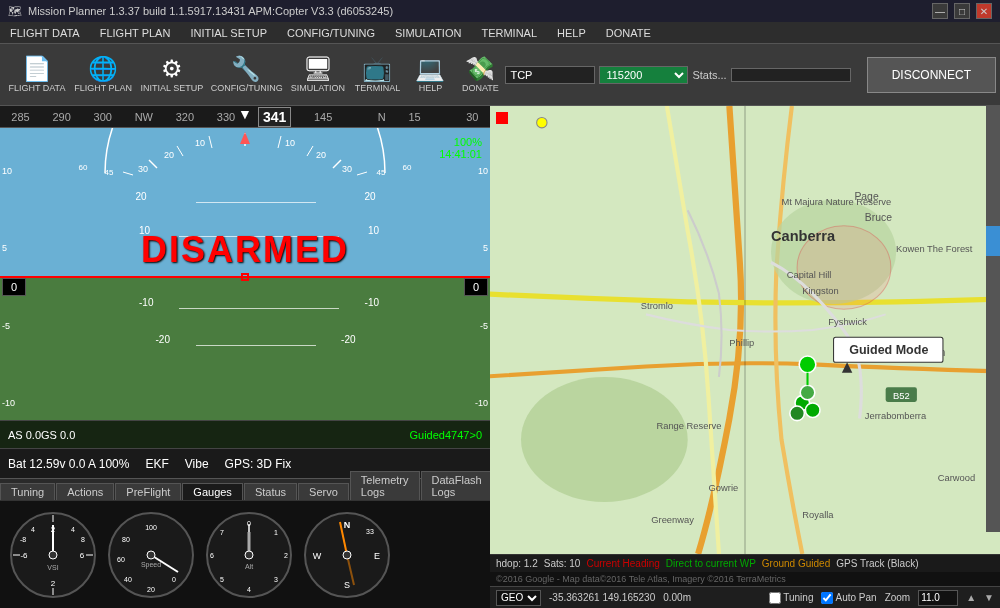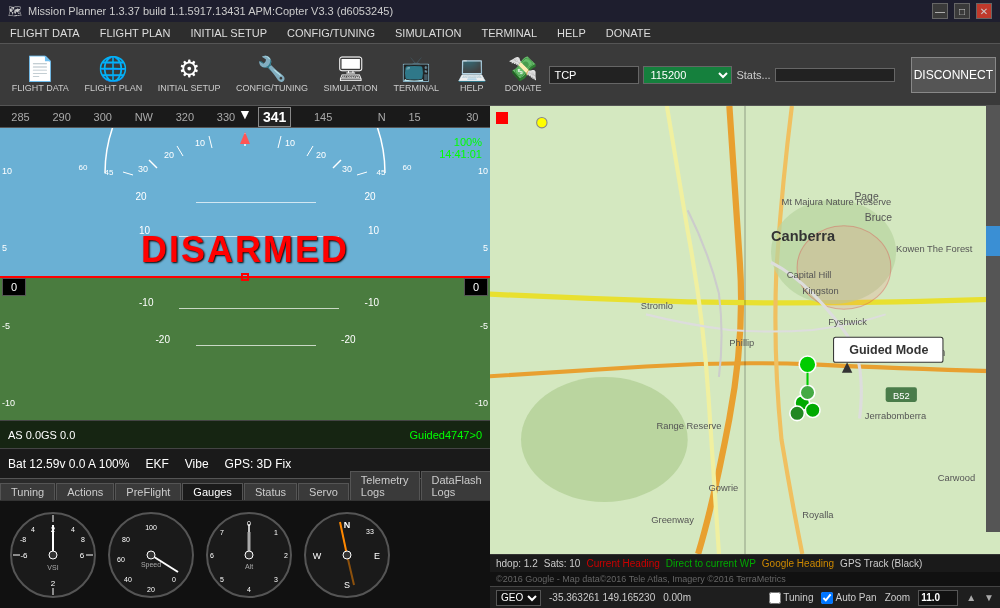--- a/index.html
+++ b/index.html
@@ -30,21 +30,21 @@
     .toolbar-group { display: flex; flex-direction: column; align-items: center; justify-content: center; padding: 2px 8px; cursor: pointer; min-width: 50px; }
     .toolbar-icon { font-size: 24px; line-height: 1; }
     .toolbar-label { font-size: 9px; color: #ccc; margin-top: 2px; text-align: center; white-space: nowrap; }
     .toolbar-right { margin-left: auto; display: flex; align-items: center; gap: 8px; }
     .toolbar-control { display: flex; flex-direction: row; gap: 4px; }
     .toolbar-row { display: flex; align-items: center; gap: 4px; }
     .tcp-input { background: #222; border: 1px solid #666; color: #fff; padding: 1px 4px; font-size: 11px; width: 90px; height: 18px; }
     .baud-select { background: #15803d; border: 1px solid #666; color: #fff; padding: 1px 2px; font-size: 11px; width: 89px; height: 18px; }
     .stats-label { font-size: 11px; color: #ccc; text-align: center; }
     .stats-bar { background: #222; border: 1px solid #666; width: 120px; height: 14px; }
-    .disconnect-btn { background: #555; border: 1px solid #888; color: #fff; padding: 4px 2px; font-size: 12px; cursor: pointer; height: 36px; margin-left: 8px; }
+    .disconnect-btn { background: #555; border: 1px solid #888; color: #fff; padding: 4px 24px; font-size: 12px; cursor: pointer; height: 36px; margin-left: 8px; }
 
     
     #main { display: flex; height: calc(608px - 22px - 22px - 62px); }
 
     
     #left-panel { width: 490px; display: flex; flex-direction: column; background: #000; }
 
     
     #hud {
       flex: 1; position: relative; overflow: hidden;
@@ -122,21 +122,21 @@
       background: #555; display: flex; flex-direction: column; align-items: center;
     }
     .scrollbar-thumb-v { width: 14px; height: 30px; background: #3a8fd4; margin-top: 120px; }
 
     
     .map-bottom {
       height: 22px; background: #1e1e1e; display: flex; align-items: center;
       padding: 0 6px; font-size: 10px; color: #ccc; gap: 8px;
       border-top: 1px solid #444;
     }
-    .map-bottom input { background: #111; border: 1px solid #555; color: #fff; padding: 1px 4px; font-size: 10px; width: 50px; height: 16px; font-weight: bold; }
+    .map-bottom input { background: #111; border: 1px solid #555; color: #fff; padding: 1px 4px; font-size: 10px; width: 50px; height: 16px; }
     .map-bottom select { background: #111; border: 1px solid #555; color: #fff; font-size: 10px; height: 16px; }
     .map-bottom label { display: flex; align-items: center; gap: 2px; color: #ccc; }
     .map-bottom input[type=checkbox] { width: 12px; height: 12px; }
 
     
     .map-status-1 {
       height: 18px; background: #1a1a1a; display: flex; align-items: center;
       padding: 0 6px; font-size: 10px; color: #ccc; gap: 6px;
       border-top: 1px solid #333;
     }
@@ -574,21 +574,21 @@
       <div class="map-scrollbar-v">
         <div class="scrollbar-thumb-v"></div>
       </div>
     </div>
 
     <div class="map-status-1">
       <span>hdop: 1.2</span>
       <span>Sats: 10</span>
       <span class="status-red">Current Heading</span>
       <span class="status-green">Direct to current WP</span>
-      <span class="status-orange">Google Heading</span>
+      <span class="status-orange">Ground Guided</span>
       <span>GPS Track (Black)</span>
     </div>
 
     <div class="map-status-2">
       <span>©2016 Google - Map data©2016 Tele Atlas, Imagery ©2016 TerraMetrics</span>
     </div>
 
     <div class="map-bottom">
       <select style="width:45px; height:16px; font-size:10px; background:#111; border:1px solid #555; color:#fff;">
         <option>GEO</option>

